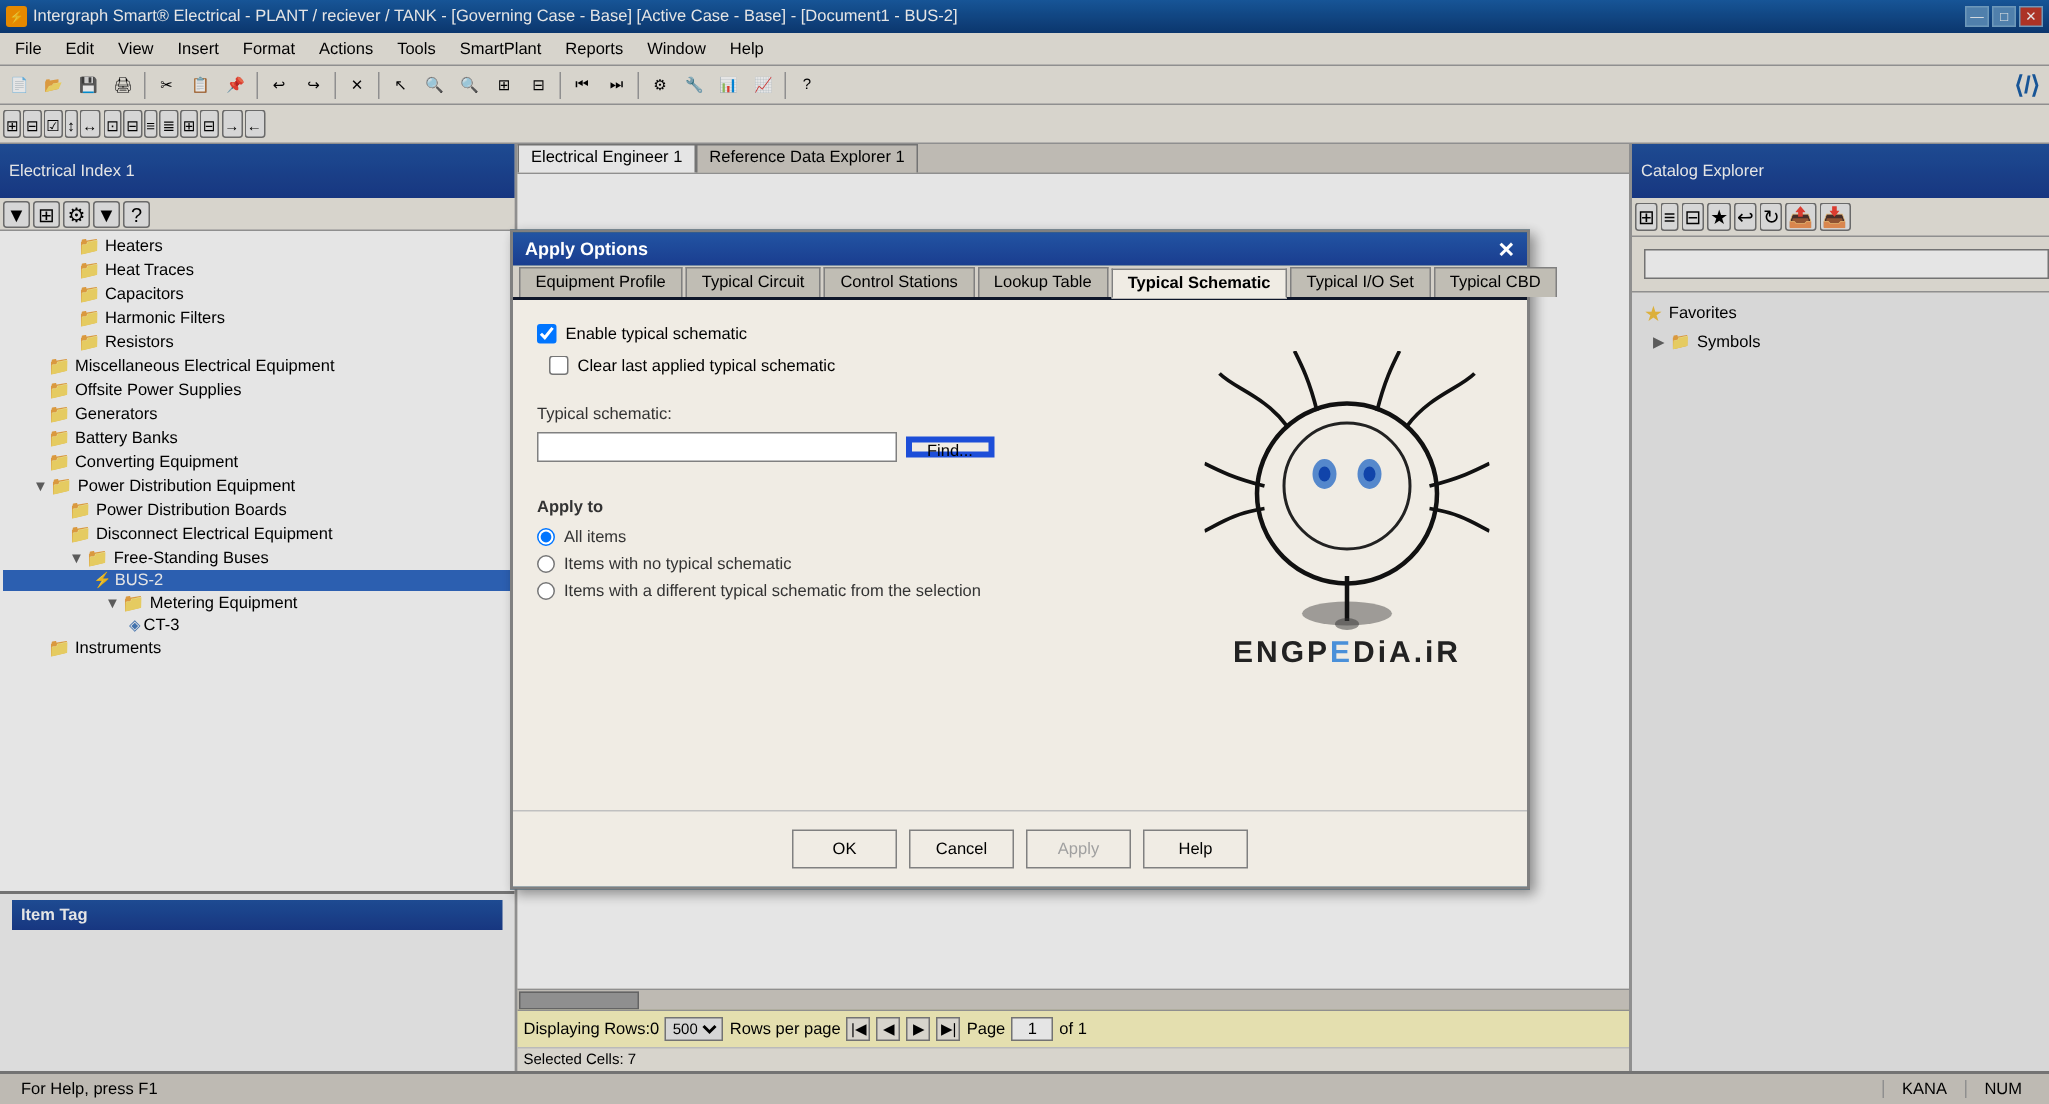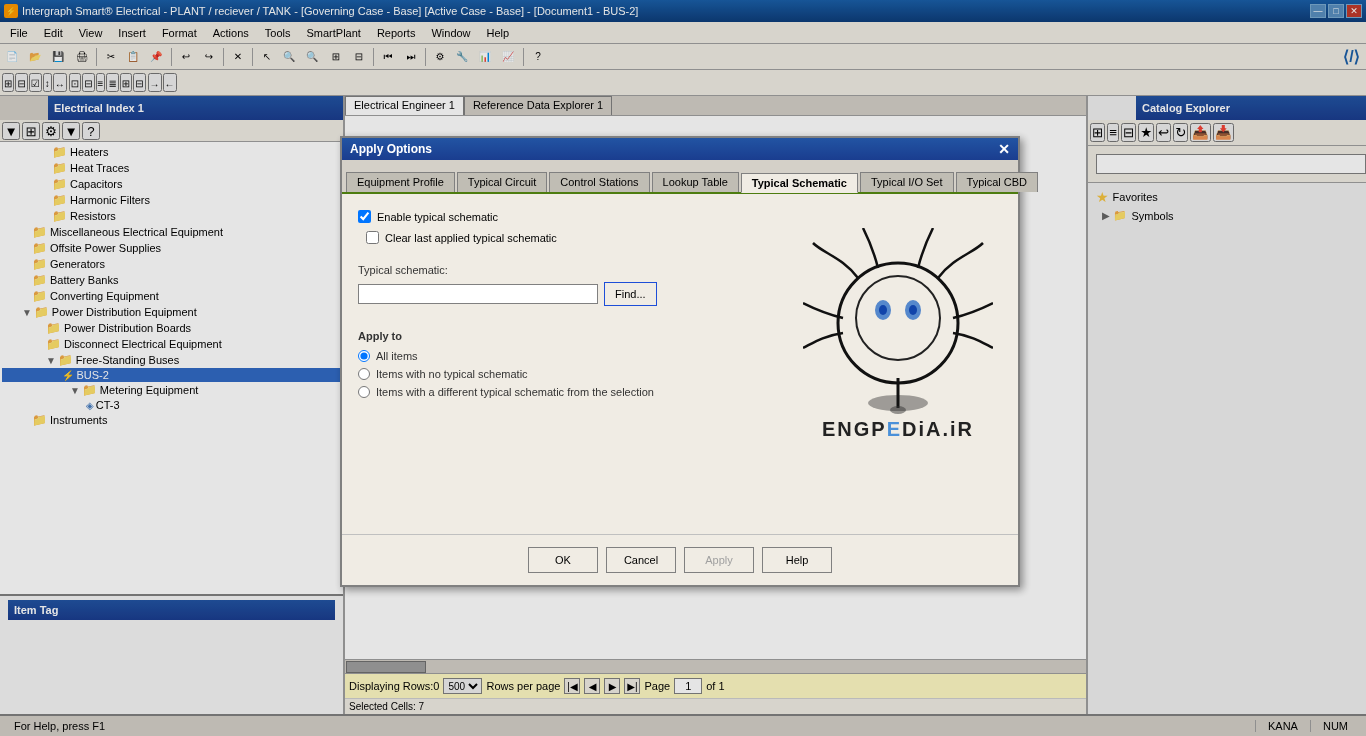--- a/index.html
+++ b/index.html
@@ -33,40 +33,40 @@
     .tree-item { display: flex; align-items: center; padding: 1px 0; cursor: pointer; white-space: nowrap; }
     .tree-item .folder-icon { color: #f5c542; font-size: 12px; margin-right: 3px; }
     .tree-item.selected { background: #316ac5; color: white; }
     .tab-header { background: #d4d0c8; border-top: 1px solid #808080; border-left: 1px solid #808080; border-right: 1px solid #808080; padding: 2px 10px; font-size: 11px; cursor: pointer; }
 
     
     #status-bar { background: #d4d0c8; height: 22px; display: flex; align-items: center; border-top: 2px solid #a0a0a0; padding: 0 6px; font-size: 11px; }
 
     
     #modal-overlay { position: fixed; top: 0; left: 0; width: 1366px; height: 736px; background: rgba(0,0,0,0.1); display: flex; align-items: center; justify-content: center; z-index: 100; }
-    #modal { background: #0c4a6e; border: 2px solid #808080; box-shadow: 3px 3px 8px rgba(0,0,0,0.4); width: 680px; min-height: 420px; position: absolute; top: 136px; left: 340px; }
+    #modal { background: #0c4a6e; border: 2px solid #808080; box-shadow: 3px 3px 8px rgba(0,0,0,0.4); width: 680px; min-height: 420px; position: absolute; top: 153px; left: 340px; }
     #modal-title { background: linear-gradient(to bottom, #2254a3, #1a3d8f); color: white; height: 22px; display: flex; align-items: center; justify-content: space-between; padding: 0 8px; font-size: 12px; font-weight: bold; }
     #modal-close { background: none; border: none; color: white; cursor: pointer; font-size: 14px; font-weight: bold; }
 
     
-    #modal-tabs { display: flex; background: #d4d0c8; border-bottom: 2px solid #4d7c0f; padding-top: 12px; padding-left: 4px; flex-wrap: nowrap; }
+    #modal-tabs { display: flex; background: #d4d0c8; border-bottom: 2px solid #0f172a; padding-top: 1px; padding-left: 4px; flex-wrap: nowrap; }
     .modal-tab { padding: 3px 10px; background: #c0bdb4; border: 1px solid #808080; border-bottom: none; margin-right: 2px; cursor: pointer; font-size: 11px; white-space: nowrap; }
     .modal-tab.active { background: #f0ece4; font-weight: bold; border-bottom: 1px solid #f0ece4; z-index: 1; position: relative; top: 1px; }
 
     
     #modal-body { padding: 16px; background: #f0ece4; min-height: 340px; position: relative; }
 
     
     .checkbox-row { display: flex; align-items: center; gap: 6px; margin-bottom: 8px; }
     .checkbox-row input[type=checkbox] { width: 13px; height: 13px; }
     .section-label { font-size: 11px; font-weight: bold; color: #333; margin-bottom: 6px; }
     .sub-checkbox-row { display: flex; align-items: center; gap: 6px; margin-left: 8px; margin-bottom: 8px; }
     .field-row { display: flex; align-items: flex-start; gap: 6px; margin-top: 16px; margin-bottom: 6px; }
     .text-input { border: 1px solid #808080; background: white; height: 20px; width: 230px; padding: 1px 4px; font-size: 11px; }
-    .find-btn { height: 24px; padding: 0 10px; background: #f0ece4; border: 1px solid #1d4ed8; font-size: 11px; cursor: pointer; }
+    .find-btn { height: 14px; padding: 0 10px; background: #f0ece4; border: 4px solid #1d4ed8; font-size: 11px; cursor: pointer; }
 
     .apply-to-label { font-size: 11px; font-weight: bold; color: #333; margin-top: 16px; margin-bottom: 8px; }
     .radio-row { display: flex; align-items: center; gap: 6px; margin-bottom: 6px; }
     .radio-row input[type=radio] { width: 12px; height: 12px; }
     .radio-label { font-size: 11px; color: #333; }
 
     
     #logo-area { position: absolute; right: 20px; top: 20px; width: 200px; height: 240px; display: flex; flex-direction: column; align-items: center; justify-content: center; }
 
     
@@ -80,21 +80,21 @@
     
     #catalog-panel { width: 280px; background: #f0f0f0; display: flex; flex-direction: column; border-left: 2px solid #a0a0a0; }
     .catalog-toolbar { background: #f0ece4; height: 26px; display: flex; align-items: center; padding: 2px; gap: 2px; border-bottom: 1px solid #a0a0a0; }
     .catalog-search { background: white; border: 1px solid #808080; height: 20px; margin: 4px; width: calc(100% - 8px); padding: 1px 4px; font-size: 11px; }
     .catalog-tree { padding: 4px; }
     .catalog-item { display: flex; align-items: center; padding: 2px 4px; gap: 4px; cursor: pointer; font-size: 11px; }
     .star-icon { color: #f5c542; font-size: 14px; }
 
     
     #panels-row { display: flex; flex: 1; overflow: hidden; }
-    .main-panel-header { background: linear-gradient(to bottom, #2254a3, #1a3d8f); color: white; height: 24px; display: flex; align-items: center; padding: 0 6px; font-size: 11px; font-weight: bold; margin-left: 48px; }
+    .main-panel-header { background: linear-gradient(to bottom, #2254a3, #1a3d8f); color: white; height: 36px; display: flex; align-items: center; padding: 0 6px; font-size: 11px; font-weight: normal; }
 
     
     #pagination-row { background: #f0ece4; height: 22px; display: flex; align-items: center; padding: 0 4px; gap: 4px; font-size: 11px; border-top: 1px solid #a0a0a0; }
     .page-btn { width: 16px; height: 16px; background: #f0ece4; border: 1px solid #808080; font-size: 10px; cursor: pointer; display: flex; align-items: center; justify-content: center; }
     .page-input { width: 28px; height: 16px; border: 1px solid #808080; text-align: center; font-size: 11px; }
     .rows-select { height: 16px; border: 1px solid #808080; font-size: 10px; }
 
     
     .h-scroll { height: 14px; background: #d4d0c8; border-top: 1px solid #a0a0a0; display: flex; align-items: center; }
     .h-scroll-thumb { height: 12px; width: 80px; background: #a0a0a0; margin: 1px; border: 1px solid #707070; }

